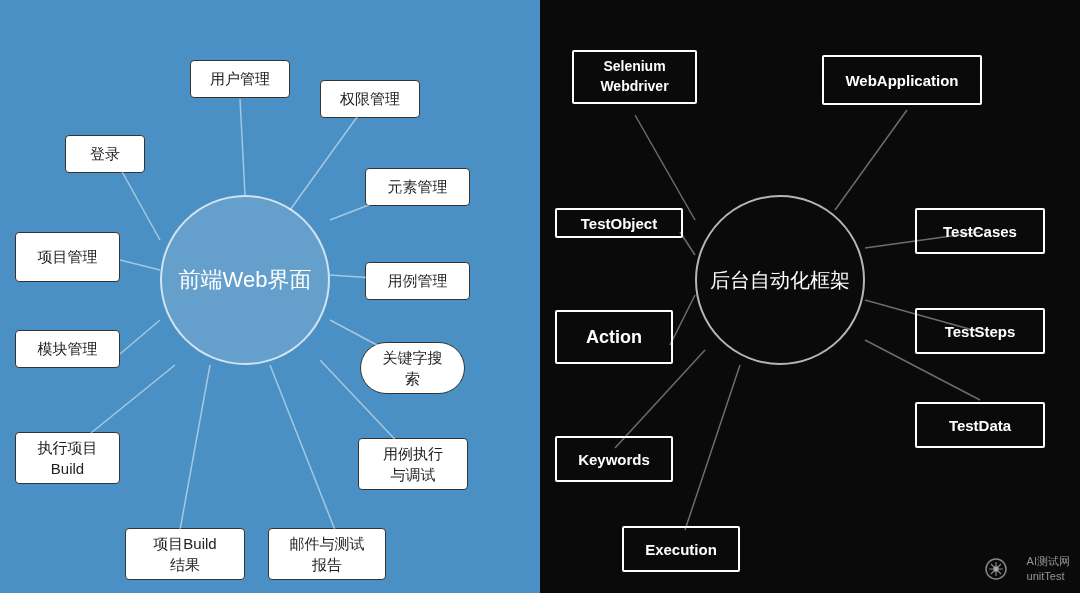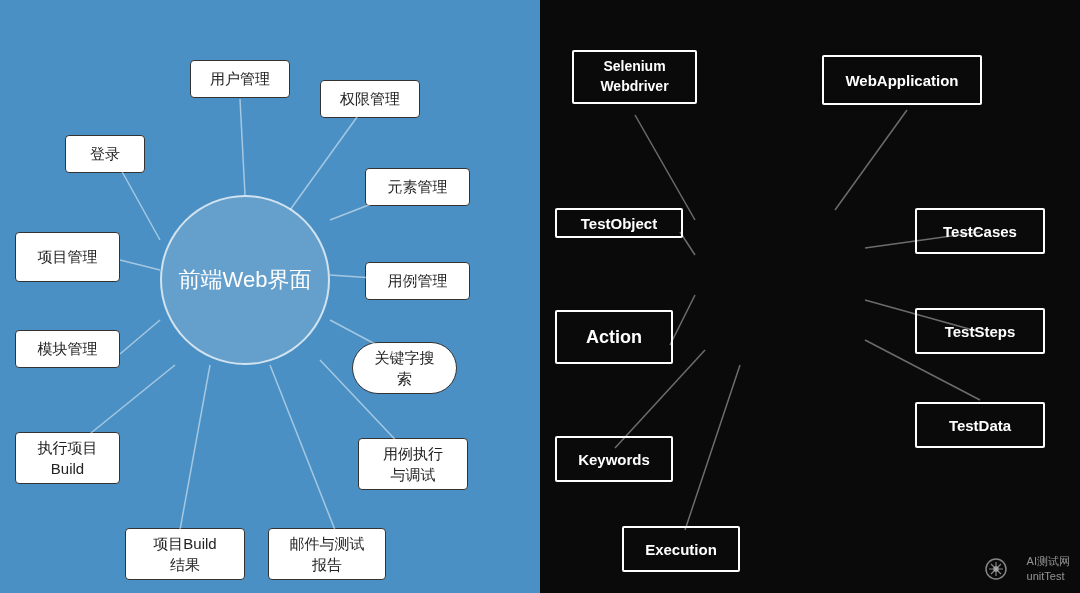--- a/index.html
+++ b/index.html
@@ -147,21 +147,21 @@
   </div>
   <div class="node" style="left:15px;top:232px;width:105px;height:50px;">
     <span>项目管理</span>
   </div>
   <div class="node" style="left:365px;top:262px;width:105px;height:38px;">
     <span>用例管理</span>
   </div>
   <div class="node" style="left:15px;top:330px;width:105px;height:38px;">
     <span>模块管理</span>
   </div>
-  <div class="node" style="left:352px;top:342px;width:105px;height:52px;line-height:1.4;border-radius:26px;">
+  <div class="node" style="left:360px;top:342px;width:105px;height:52px;line-height:1.4;border-radius:26px;">
     <span>关键字搜<br>索</span>
   </div>
   <div class="node" style="left:15px;top:432px;width:105px;height:52px;line-height:1.4;">
     <span>执行项目<br>Build</span>
   </div>
   <div class="node" style="left:358px;top:438px;width:110px;height:52px;line-height:1.4;">
     <span>用例执行<br>与调试</span>
   </div>
   <div class="node" style="left:125px;top:528px;width:120px;height:52px;line-height:1.4;">
     <span>项目Build<br>结果</span>
@@ -187,20 +187,23 @@
 
     <line x1="325" y1="300" x2="440" y2="332" stroke="rgba(255,255,255,0.4)" stroke-width="1.5"></line>
 
     <line x1="165" y1="350" x2="75" y2="448" stroke="rgba(255,255,255,0.4)" stroke-width="1.5"></line>
 
     <line x1="325" y1="340" x2="440" y2="400" stroke="rgba(255,255,255,0.4)" stroke-width="1.5"></line>
 
     <line x1="200" y1="365" x2="145" y2="530" stroke="rgba(255,255,255,0.4)" stroke-width="1.5"></line>
   </svg>
 
+  <div class="center-circle-right">
+    <span>后台自动化框架</span>
+  </div>
 
   <div class="node-dark" style="left:32px;top:50px;width:125px;height:54px;line-height:1.4;font-size:14px;">
     <span>Selenium<br>Webdriver</span>
   </div>
   <div class="node-dark" style="left:282px;top:55px;width:160px;height:50px;font-size:15px;">
     <span>WebApplication</span>
   </div>
   <div class="node-dark" style="left:15px;top:208px;width:128px;height:30px;">
     <span>TestObject</span>
   </div>

